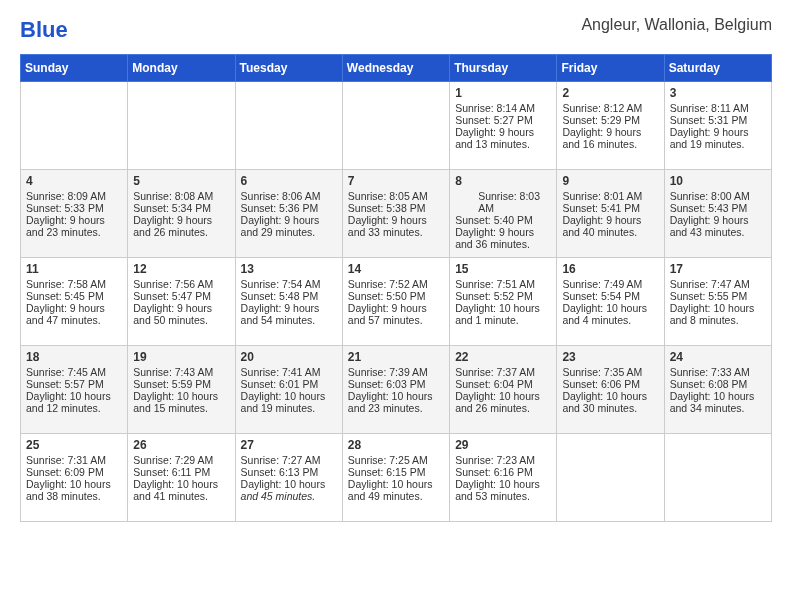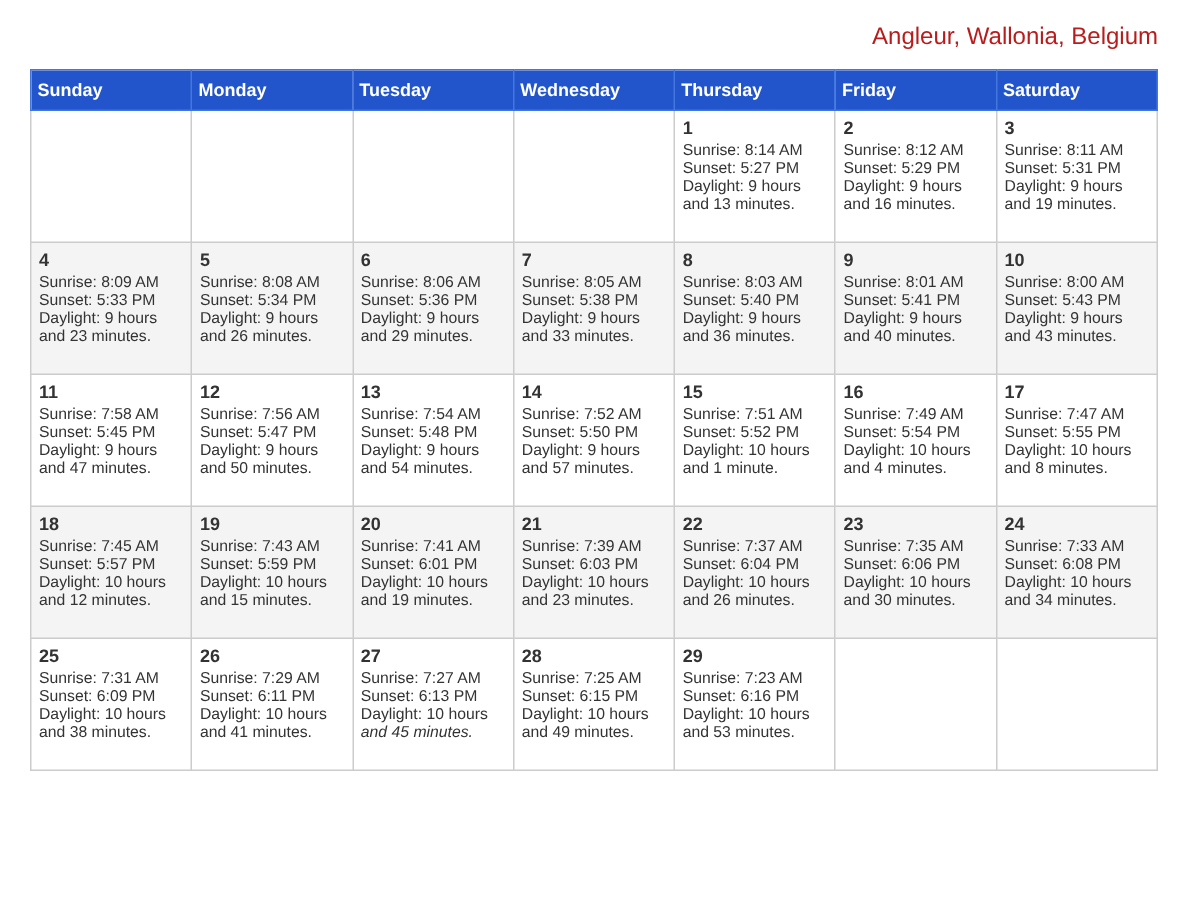--- a/index.html
+++ b/index.html
@@ -37,21 +37,21 @@
       text-align: right;
     }
     .month-title {
       font-size: 36px;
       font-weight: bold;
       color: #333;
       line-height: 1.1;
     }
     .location-title {
       font-size: 16px;
-      color: #b91c1c;
+      color: #404040;
     }
     table {
       width: 100%;
       border-collapse: collapse;
       table-layout: fixed;
     }
     thead tr th {
       background-color: #2255cc;
       color: #fff;
       font-size: 12px;
@@ -86,20 +86,23 @@
     tbody tr td.empty {
       background-color: inherit;
     }
   </style>
 </head>
 <body>
 
 <div class="header-area">
   <div class="logo">
     <div>
+      <div class="logo-text" style="margin-top:-2px;">
+        <span class="logo-blue">Blue</span>
+      </div>
     </div>
   </div>
   <div class="title-area">
     <div class="location-title">Angleur, Wallonia, Belgium</div>
   </div>
 </div>
 
 <table>
   <thead>
     <tr id="weekday-header">
@@ -164,21 +167,21 @@
         </td>
         <td>
           <span class="day-num">7</span>
           <span style="display: block;">Sunrise: 8:05 AM</span>
           <span style="display: block;">Sunset: 5:38 PM</span>
           <span style="display: block;">Daylight: 9 hours</span>
           <span style="display: block;">and 33 minutes.</span>
         </td>
         <td>
           <span class="day-num">8</span>
-          <span style="display: block;">Sunrise: 8:03 AM</span>
+          <span style="display: block; margin-left: 23px;">Sunrise: 8:03 AM</span>
           <span style="display: block;">Sunset: 5:40 PM</span>
           <span style="display: block;">Daylight: 9 hours</span>
           <span style="display: block;">and 36 minutes.</span>
         </td>
         <td>
           <span class="day-num">9</span>
           <span style="display: block;">Sunrise: 8:01 AM</span>
           <span style="display: block;">Sunset: 5:41 PM</span>
           <span style="display: block;">Daylight: 9 hours</span>
           <span style="display: block;">and 40 minutes.</span>

